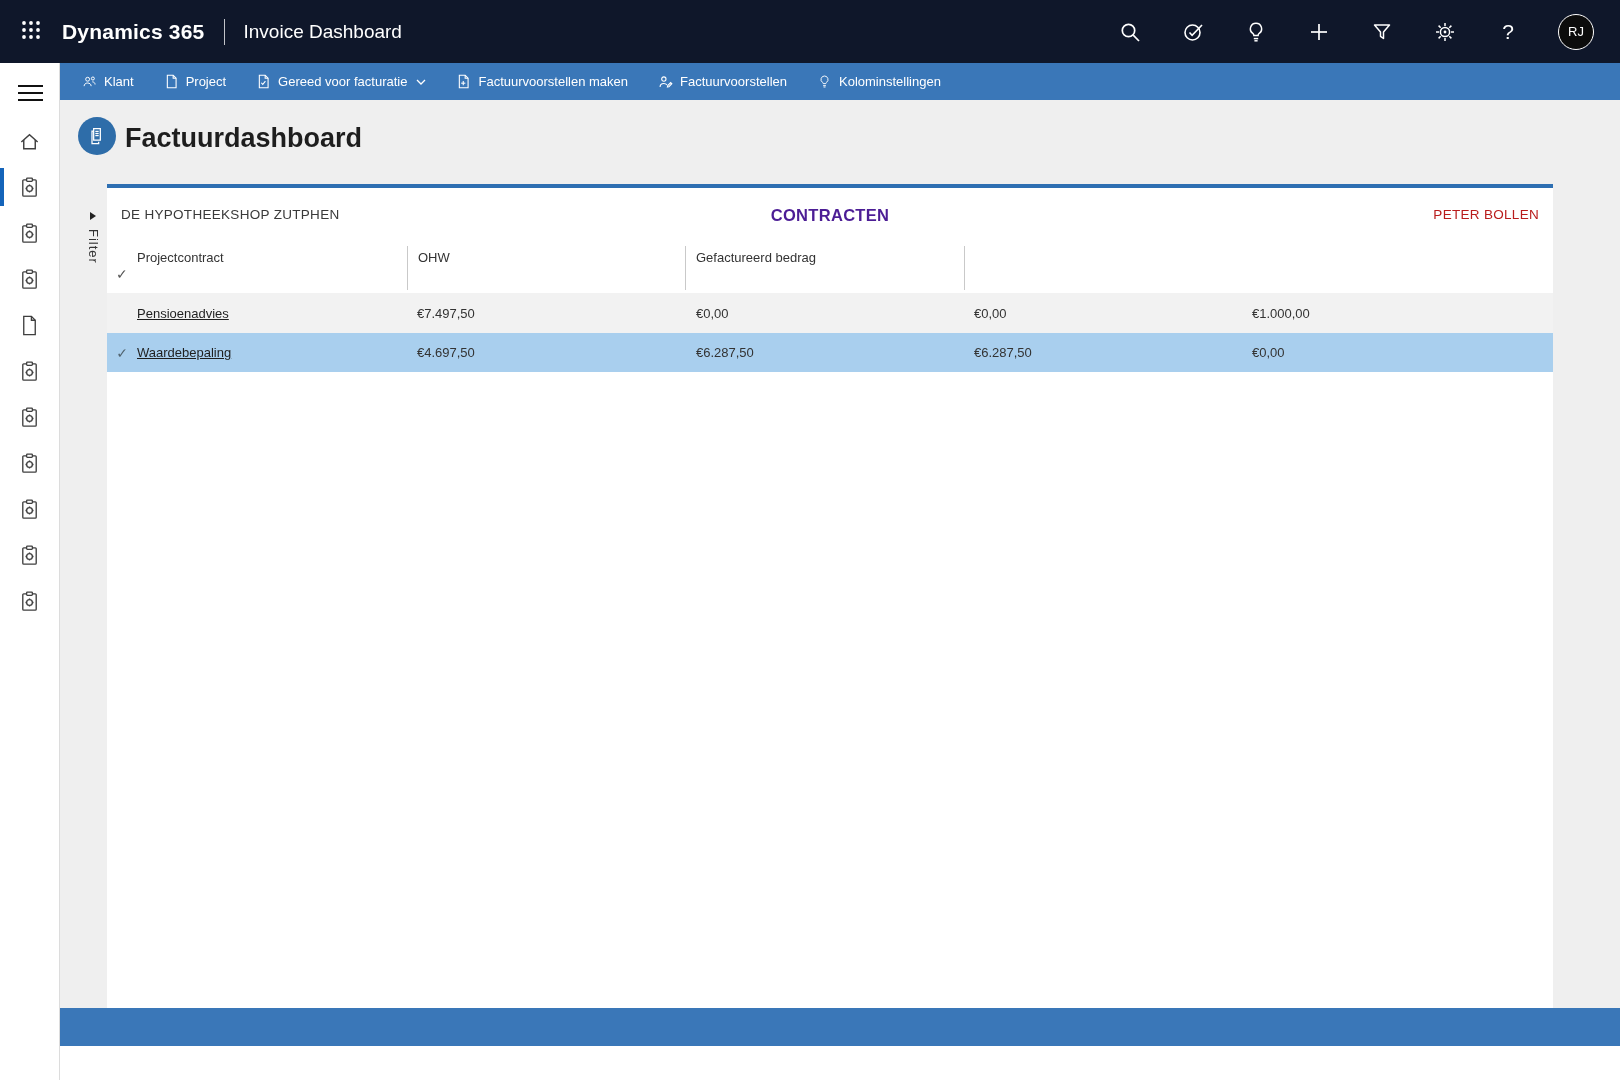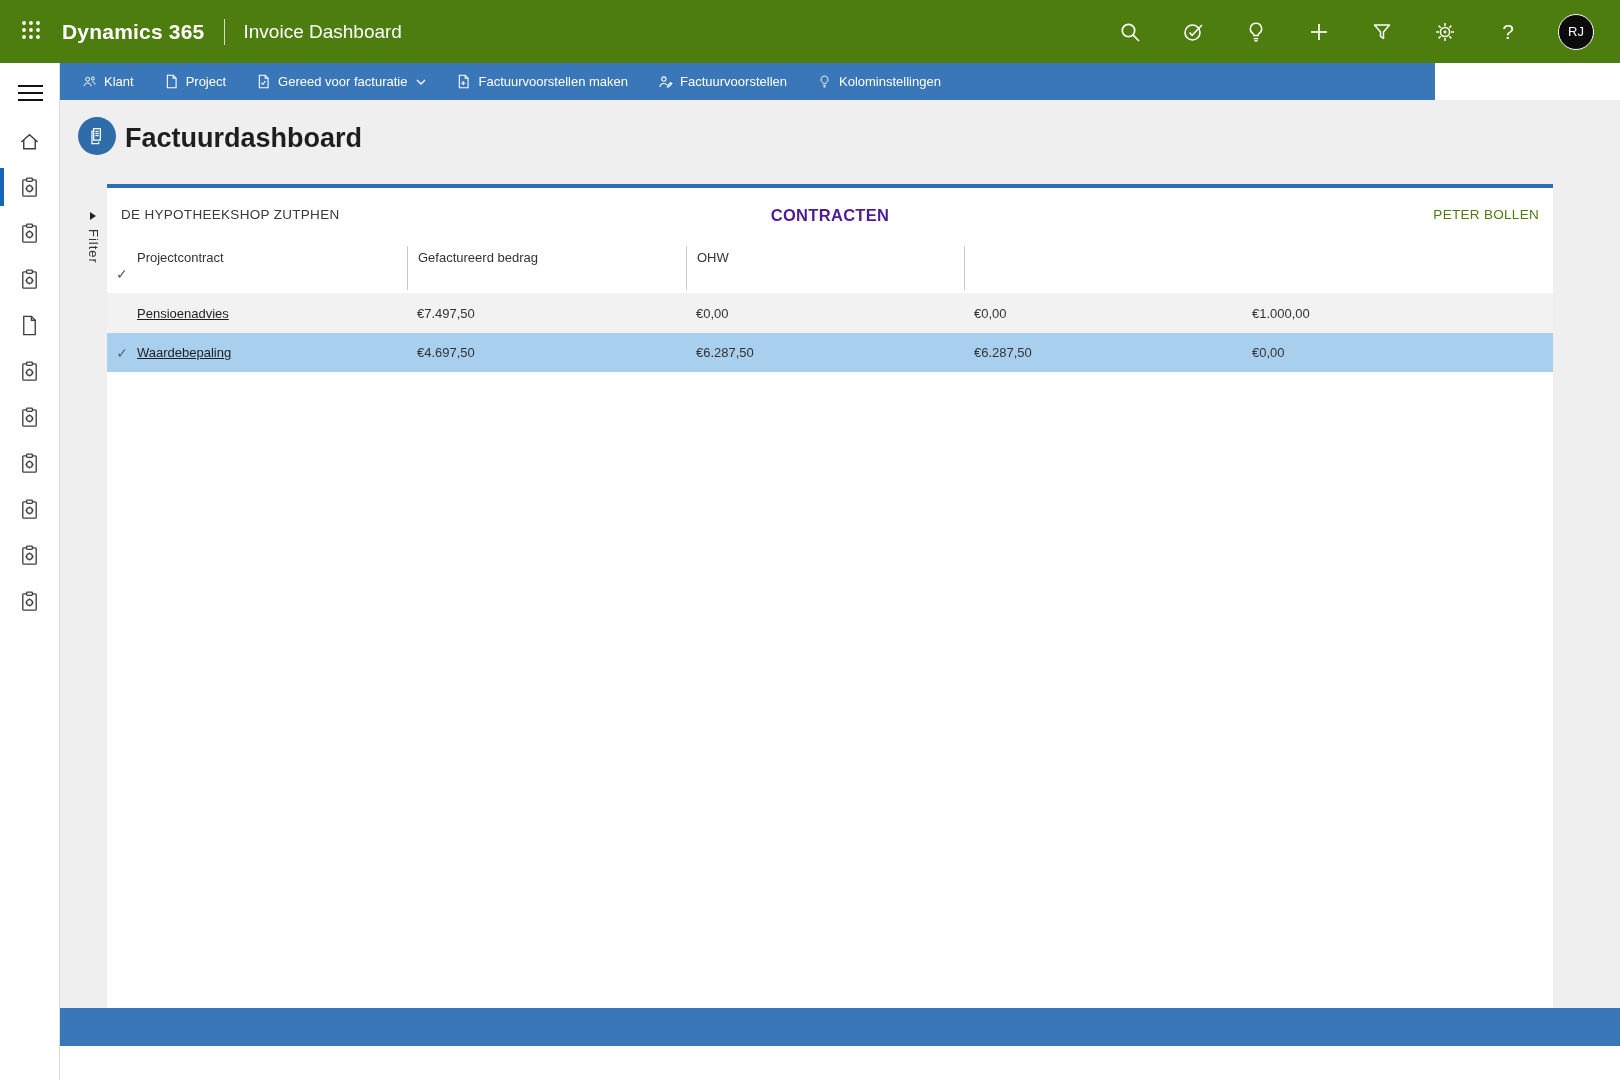--- a/index.html
+++ b/index.html
@@ -1,33 +1,33 @@
 <!DOCTYPE html>
 <html style="--accent-blue: #3a77b8; --selected-row: #a9cfee; --active-indicator: #1464ba; --card-border: #2e6fb2;"><head>
 <meta charset="utf-8">
 <style>
   * { margin:0; padding:0; box-sizing:border-box; }
   html,body { width:1620px; height:1080px; background:#fff; font-family:"Liberation Sans", sans-serif; overflow:hidden; position:relative; }
 
   
-  .topbar { position:absolute; left:0; top:0; width:1620px; height:63px; background:#4d7c0f; display:flex; align-items:center; color:#fff; }
+  .topbar { position:absolute; left:0; top:0; width:1620px; height:63px; background:#0f172a; display:flex; align-items:center; color:#fff; }
   .waffle { width:62px; height:63px; display:flex; align-items:center; justify-content:center; background:none; border:0; color:#fff; cursor:pointer; }
   .waffle svg { width:24px; height:24px; }
   .brand { font-size:21px; font-weight:700; letter-spacing:.2px; }
   .tb-divider { width:1px; height:26px; background:rgba(255,255,255,.75); margin:0 19px; }
   .app-title { font-size:19px; font-weight:400; }
   .topbar-right { margin-left:auto; display:flex; align-items:center; padding-right:26px; }
   .tb-icons { display:flex; align-items:center; gap:39px; }
   .tb-btn { background:none; border:0; color:#fff; width:24px; height:24px; padding:0; cursor:pointer; }
   .tb-btn svg { width:24px; height:24px; display:block; }
   .qmark { font-size:21px; line-height:24px; display:block; text-align:center; color:#fff; font-weight:400; }
   .avatar { margin-left:38px; width:36px; height:36px; border-radius:50%; border:1.5px solid #fff; background:#0c0c0c; color:#fff; font-size:13px; display:flex; align-items:center; justify-content:center; cursor:pointer; font-family:inherit; }
 
   
-  .commandbar { position:absolute; left:60px; top:63px; width:1375px; height:37px; background:var(--accent-blue,#3a77b8); display:flex; align-items:center; padding-left:22px; gap:30px; }
+  .commandbar { position:absolute; left:60px; top:63px; width:1560px; height:37px; background:var(--accent-blue,#3a77b8); display:flex; align-items:center; padding-left:22px; gap:30px; }
   .cmd-item { display:flex; align-items:center; gap:7px; background:none; border:0; color:#fff; font-size:13px; font-family:inherit; cursor:pointer; padding:0; white-space:nowrap; }
   .cmd-item .icon svg { width:15px; height:15px; display:block; }
   .cmd-chevron svg { width:10px; height:6px; display:block; margin-left:2px; }
 
   
   .sidebar { position:absolute; left:0; top:63px; width:60px; height:1017px; background:#fff; border-right:1px solid #dcdcdc; }
   .hamburger { width:60px; height:40px; margin-top:10px; display:flex; flex-direction:column; align-items:center; justify-content:center; gap:5px; background:none; border:0; cursor:pointer; }
   .hamburger span { display:block; width:25px; height:2px; background:#111; }
   .side-nav { margin-top:5px; }
   .side-item { position:relative; width:59px; height:46px; display:flex; align-items:center; justify-content:center; color:#3f3f3f; cursor:pointer; }
@@ -42,21 +42,21 @@
 
   .filter-tab { position:absolute; left:20px; top:112px; width:26px; display:flex; flex-direction:column; align-items:center; gap:9px; cursor:pointer; background:none; border:0; }
   .filter-arrow { width:0; height:0; border-left:6px solid #222; border-top:4px solid transparent; border-bottom:4px solid transparent; }
   .filter-label { writing-mode:vertical-rl; font-size:13px; color:#333; letter-spacing:1px; font-family:inherit; }
 
   
   .card { position:absolute; left:47px; top:84px; width:1446px; height:824px; background:#fff; border-top:4px solid var(--card-border,#2e6fb2); }
   .card-head { position:relative; height:58px; }
   .ch-customer { position:absolute; left:14px; top:19px; font-size:13.5px; color:#3a3a3a; letter-spacing:.3px; }
   .ch-title { position:absolute; left:0; right:0; top:18px; text-align:center; font-size:16.5px; font-weight:700; color:#4c1d95; letter-spacing:.3px; }
-  .ch-owner { position:absolute; right:14px; top:19px; font-size:13.5px; color:#4d7c0f; letter-spacing:.3px;margin-left:16px; }
+  .ch-owner { position:absolute; right:14px; top:19px; font-size:13.5px; color:#b91c1c; letter-spacing:.3px;margin-left:16px; }
 
   
   .t-head { display:flex; height:44px; }
   .c0 { width:30px; } .c1 { width:270px; } .c2 { width:279px; } .c3 { width:278px; } .c4 { width:278px; } .c5 { width:280px; } .c6 { flex:1; }
   .hc { font-size:13px; color:#333; padding-top:4px; }
   .hc.c2, .hc.c3, .hc.c4, .hc.c5, .hc.c6 { border-left:1px solid #c9c9c9; padding-left:10px; }
   .hc.c0 { display:flex; align-items:flex-end; padding:0 0 8px 9px; font-size:14px; color:#555; cursor:pointer; }
   .t-rows { margin-top:3px; }
   .t-row { display:flex; height:40px; align-items:center; font-size:13px; color:#333; cursor:pointer; }
   .t-row { background:#f2f2f2; }
@@ -356,22 +356,22 @@
 
     <section class="card">
       <div class="card-head">
         <span class="ch-customer">DE HYPOTHEEKSHOP ZUTPHEN</span>
         <span class="ch-title">CONTRACTEN</span>
         <span class="ch-owner">PETER BOLLEN</span>
       </div>
       <div class="t-head">
           <div class="hc c0">✓</div>
           <div class="hc c1">Projectcontract</div>
+          <div class="hc c3">OHW</div>
           <div class="hc c2">Gefactureerd bedrag</div>
-          <div class="hc c3">OHW</div>
           <div class="hc c6"></div>
         </div>
       <div class="t-rows">
           <div class="t-row">
             <div class="rc c0"></div>
             <div class="rc c1"><a class="cell-link">Pensioenadvies</a></div>
             <div class="rc c2">€7.497,50</div>
             <div class="rc c3">€0,00</div>
             <div class="rc c4">€0,00</div>
             <div class="rc c5">€1.000,00</div>

